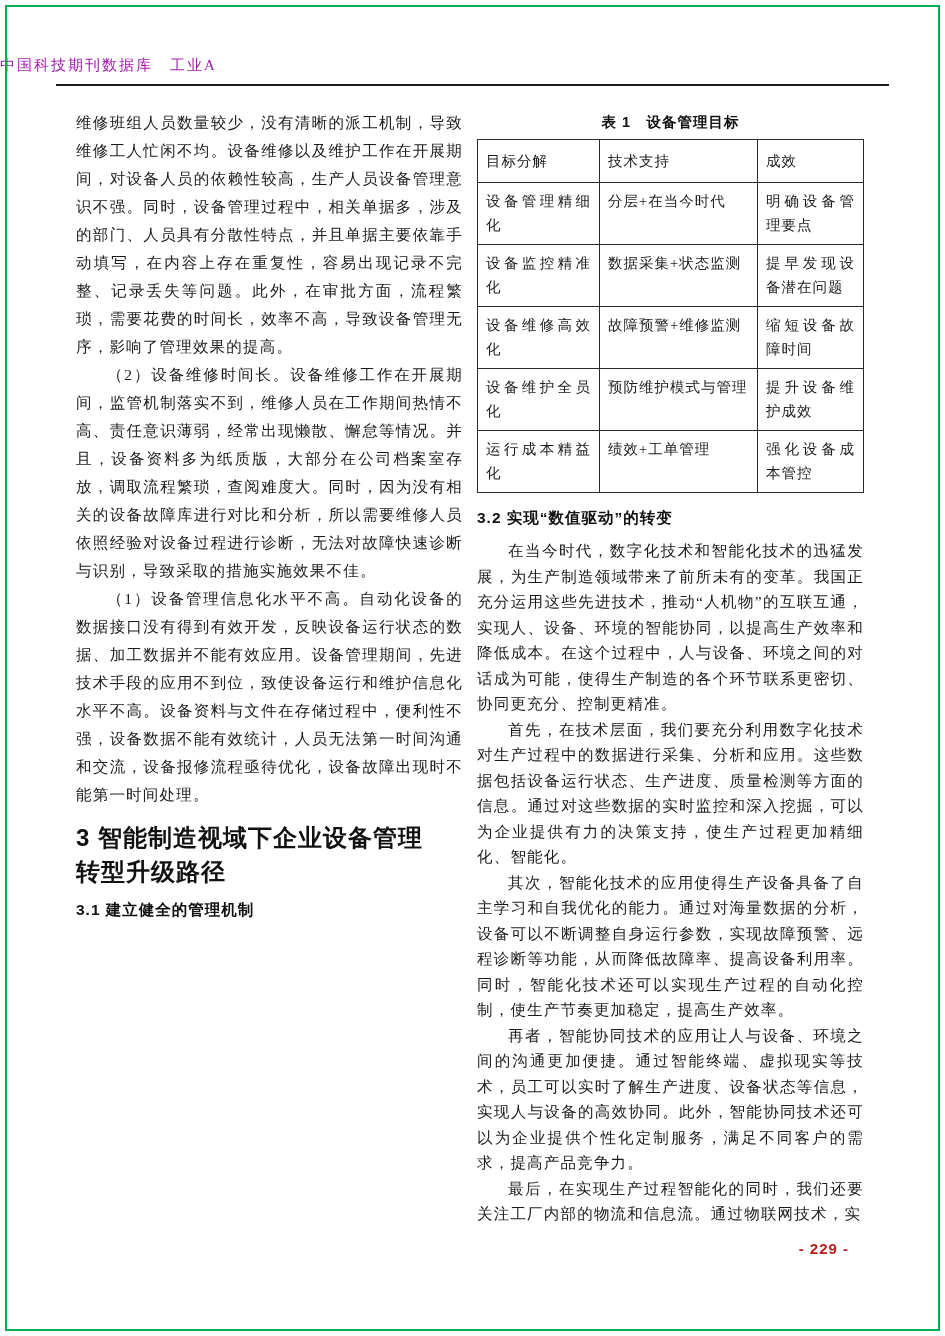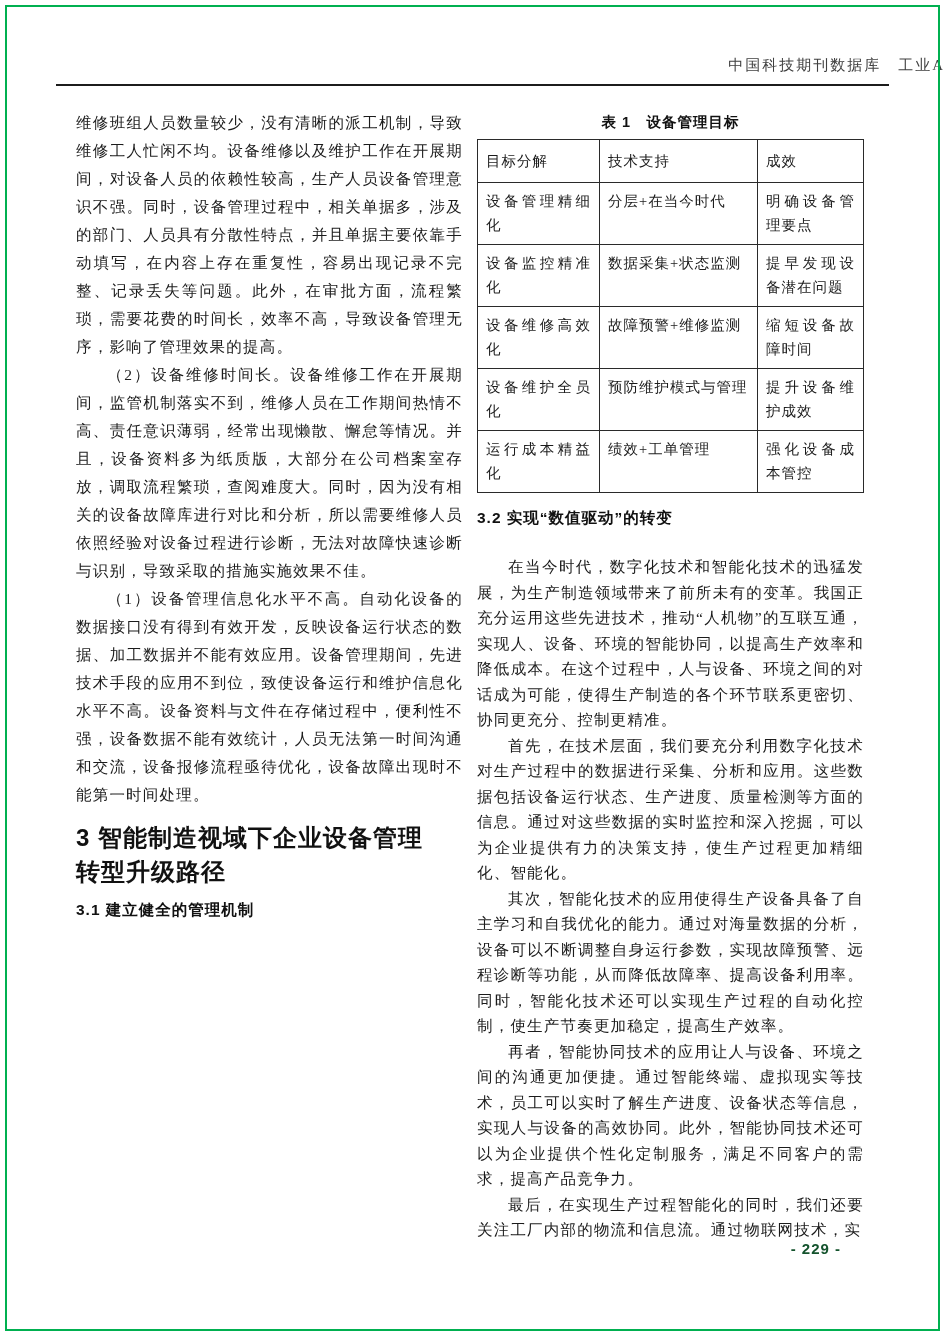--- a/index.html
+++ b/index.html
@@ -5,21 +5,21 @@
   html,body{margin:0;padding:0;}
   body{
     width:945px;height:1336px;background:#ffffff;position:relative;
     font-family:"Liberation Serif","DejaVu Serif",serif;color:#1b1b1b;
     overflow:hidden;
   }
   .green-frame{
     position:absolute;inset:5px;border:2px solid #00b050;pointer-events:none;z-index:5;
   }
   .journal-header{
-    padding-top:56px;text-align:right;font-size:15px;letter-spacing:2px;color:#404040;
+    padding-top:56px;text-align:left;font-size:15px;letter-spacing:2px;color:#a21caf;
   }
   .header-rule{
     border:0;border-top:2px solid #1c1c1c;margin:9px 56px 0 56px;height:0;
   }
   .columns{
     display:flex;gap:14px;padding:23px 76px 0 76px;box-sizing:border-box;
   }
   .col{width:387px;box-sizing:border-box;}
   
   p.body{
@@ -32,40 +32,40 @@
   
   .h-section{
     font-family:"Liberation Sans","DejaVu Sans",sans-serif;font-weight:bold;
     font-size:24px;line-height:34px;letter-spacing:1px;margin:12px 0 4px 0;
     max-width:362px;color:#111;
   }
   .h-sub{
     font-family:"Liberation Sans","DejaVu Sans",sans-serif;font-weight:bold;
     font-size:15.5px;line-height:24px;letter-spacing:1px;margin:9px 0 7px 0;color:#111;
   }
-  .h-32{margin-top:13px;margin-bottom:24px;}
+  .h-32{margin-top:13px;margin-bottom:8px;}
   
   .table-caption{
     text-align:center;font-family:"Liberation Sans","DejaVu Sans",sans-serif;
     font-weight:bold;font-size:14.5px;letter-spacing:1px;margin:4px 0 7px 0;color:#111;
   }
   table.goals{
     width:100%;border-collapse:collapse;table-layout:fixed;
     font-size:14.5px;
   }
   table.goals th,table.goals td{
     border:1.5px solid #2a2a2a;vertical-align:top;text-align:left;
     font-weight:normal;line-height:24px;letter-spacing:1px;
     padding:6px 8px 7px 8px;text-align:justify;
   }
   table.goals tr.head th{padding:9px 8px;}
   .page-number{
-    position:absolute;top:1240px;right:104px;
+    position:absolute;top:1240px;right:96px;
     font-family:"Liberation Sans","DejaVu Sans",sans-serif;
-    font-weight:bold;font-size:15px;letter-spacing:1px;color:#14532d;
+    font-weight:bold;font-size:15px;letter-spacing:1px;color:#b91c1c;
   }
 </style>
 </head>
 <body>
 
 <div class="green-frame"></div>
 
 <div>
 
   <div class="journal-header">中国科技期刊数据库　工业A</div>

